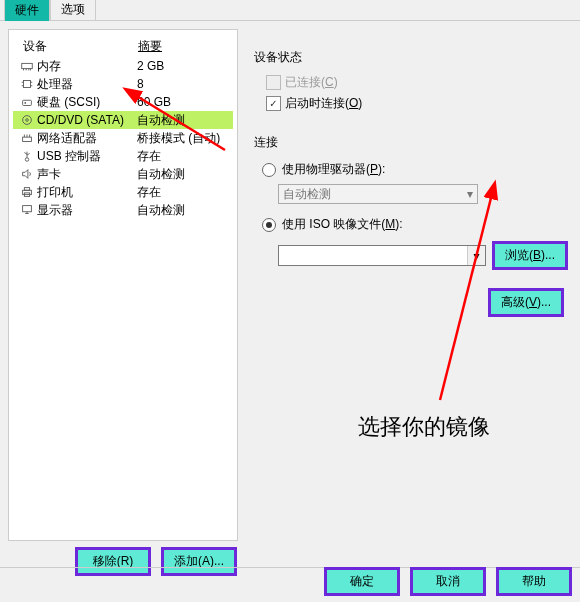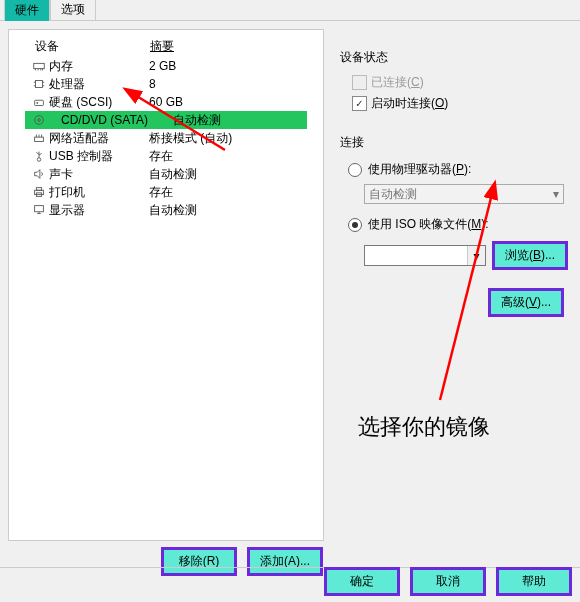--- a/index.html
+++ b/index.html
@@ -35,26 +35,26 @@
       position: relative;
       top: 1px;
     }
     .content-area {
       display: flex;
       background: #f0f0f0;
       padding: 8px;
       gap: 8px;
     }
     .left-panel {
-      width: 316px;
+      width: 230px;
       background: #fff;
       border: 1px solid #ccc;
       height: 512px;
       box-sizing: border-box;
-      padding: 6px 16px;
+      padding: 6px 4px;
       position: relative;
     }
     .device-header {
       display: flex;
       padding: 2px 10px;
       font-size: 12px;
     }
     .col-device {
       width: 115px;
     }
@@ -63,22 +63,21 @@
       text-decoration: underline;
     }
     .device-row {
       display: flex;
       align-items: center;
       padding: 1px 6px;
       font-size: 12px;
       height: 16px;
     }
     .device-row.selected {
-      background: #22c55e;
-      gap: 12px;
+      background: #bef264;
     }
     .device-icon {
       width: 16px;
       height: 16px;
       display: inline-flex;
       align-items: center;
       justify-content: center;
       margin-right: 2px;
     }
     .device-name {

